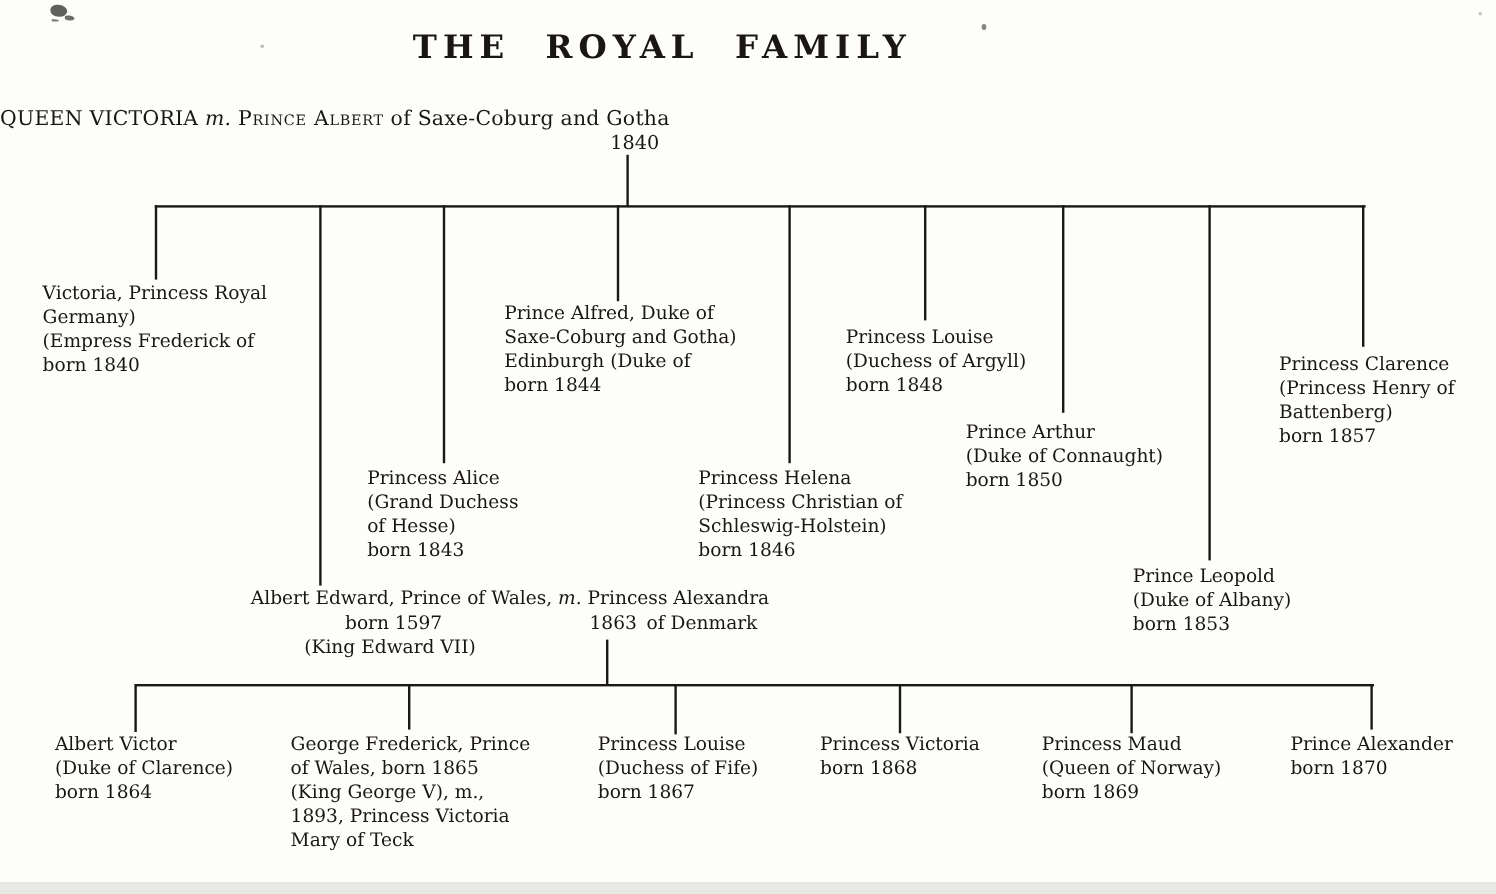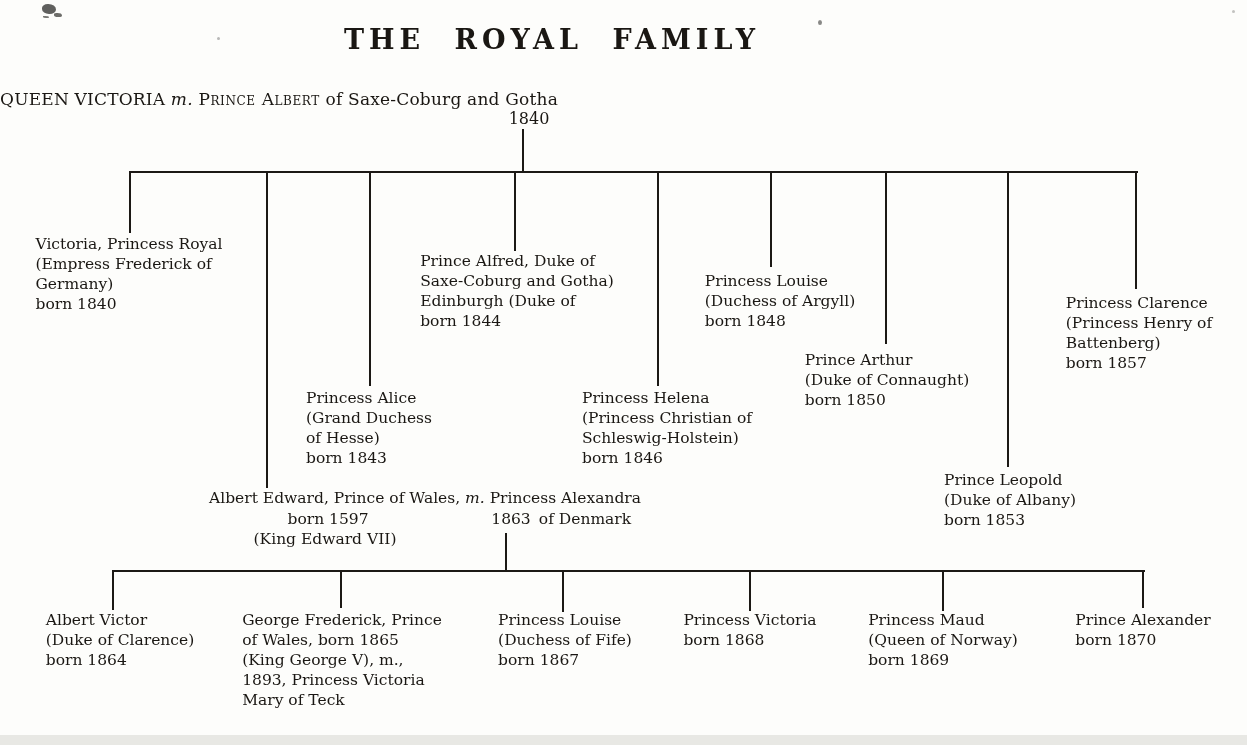--- a/index.html
+++ b/index.html
@@ -76,22 +76,22 @@
   <div class="vline" style="left:369px;top:171px;height:215px"></div>
   <div class="vline" style="left:514px;top:171px;height:80px"></div>
   <div class="vline" style="left:657px;top:171px;height:215px"></div>
   <div class="vline" style="left:770px;top:171px;height:96px"></div>
   <div class="vline" style="left:885px;top:171px;height:173px"></div>
   <div class="vline" style="left:1007px;top:171px;height:296px"></div>
   <div class="vline" style="left:1135px;top:171px;height:118px"></div>
 
   <div class="node" style="left:129px;top:234px">
     <span>Victoria, Princess Royal</span>
+    <span>Germany)</span>
     <span>(Empress Frederick of</span>
-    <span>Germany)</span>
     <span>born 1840</span>
   </div>
   <div class="node" style="left:369px;top:388px">
     <span>Princess Alice</span>
     <span>(Grand Duchess</span>
     <span>of Hesse)</span>
     <span>born 1843</span>
   </div>
   <div class="node" style="left:517px;top:251px">
     <span>Prince Alfred, Duke of</span>

